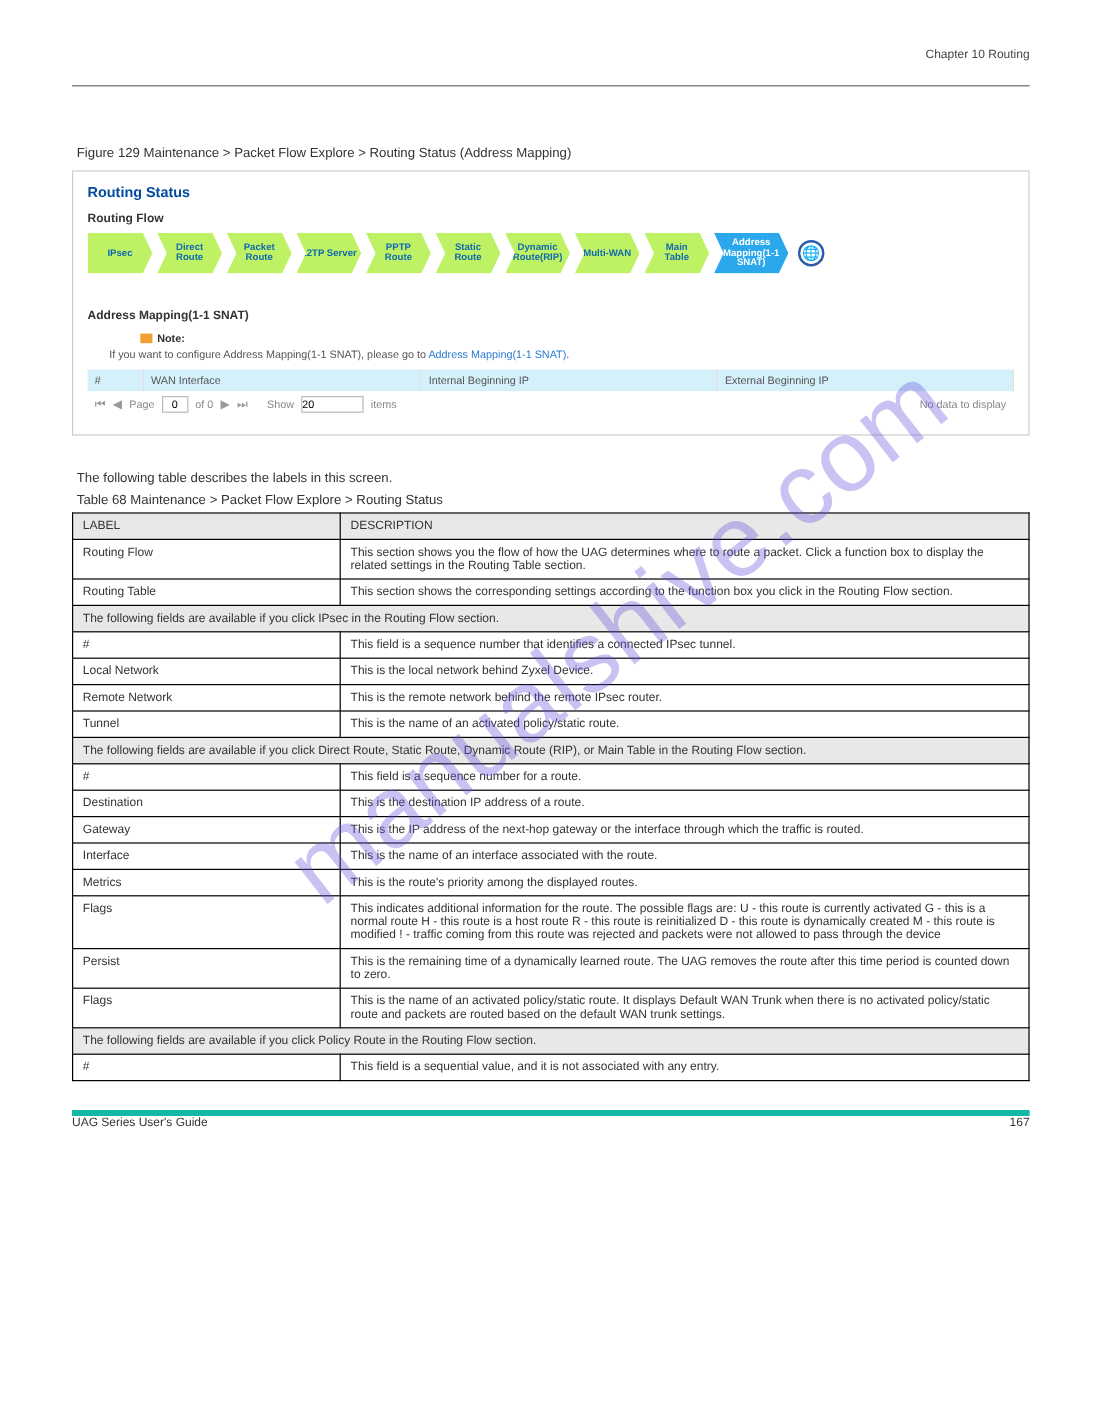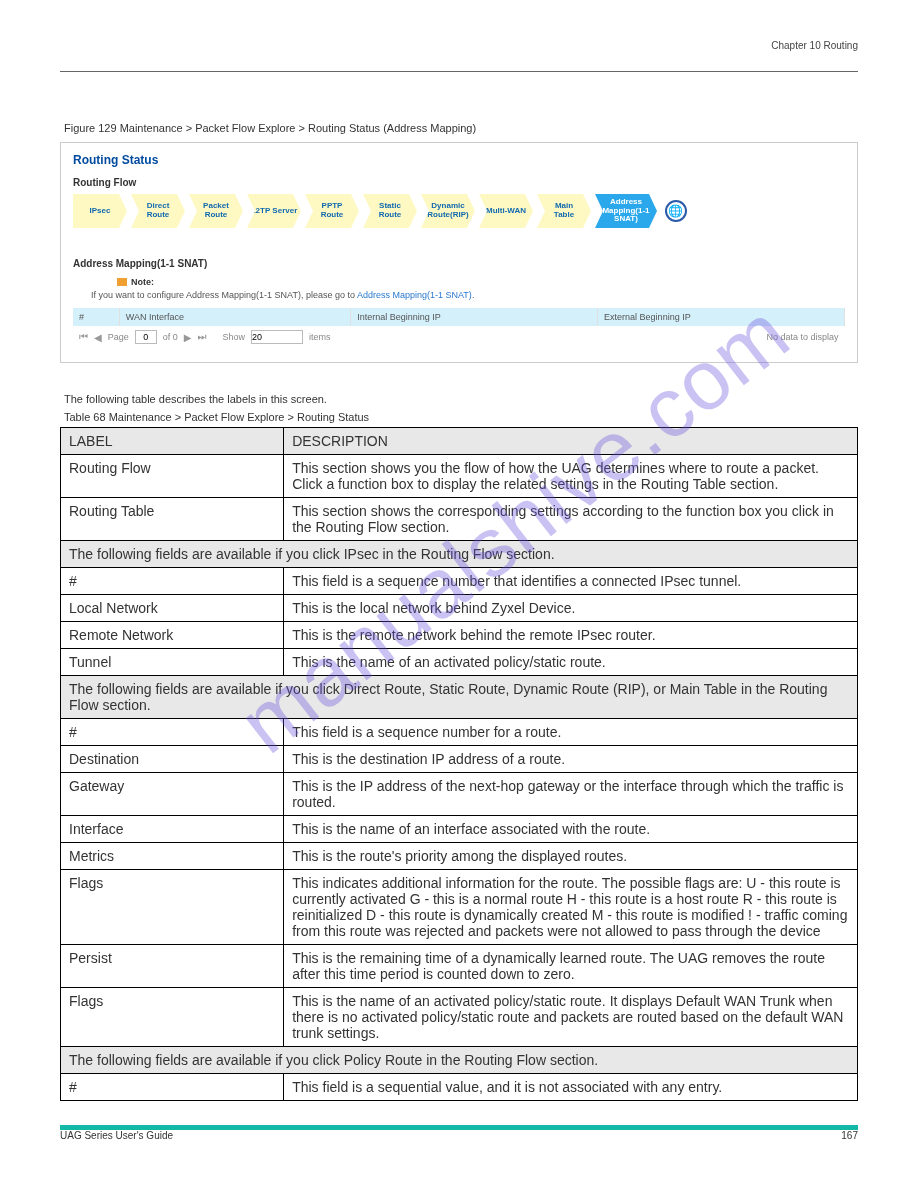--- a/index.html
+++ b/index.html
@@ -19,21 +19,21 @@
     border: 1px solid #ccc;
     background: #fff;
     padding: 10px 12px 14px 12px;
     margin: 0 0 30px 0;
     font-size: 10px;
   }
   .panel-title { color: #004a9f; font-weight: bold; font-size: 12px; margin-bottom: 10px; }
   .subtitle { font-weight: bold; color: #333; font-size: 10px; margin: 4px 0 6px 0; }
   .flow-row { display: flex; align-items: center; gap: 0px; margin-bottom: 30px; flex-wrap:nowrap; }
   .flow-item {
-    background: #fef9c3;
+    background: #bef264;
     color: #1169b0;
     font-size: 8px;
     font-weight: bold;
     text-align: center;
     position: relative;
     height: 34px;
     line-height: 1.1;
     display: flex;
     flex-direction: column;
     justify-content: center;
@@ -76,21 +76,21 @@
   .pager-controls { display: flex; align-items: center; gap: 6px; }
   .pager-btn { color: #999; font-size: 10px; cursor: default; }
   .pager-input { width: 22px; height: 14px; font-size: 9px; text-align: center; border:1px solid #bbb; }
   .show-select { width: 52px; height:14px; font-size:9px; border:1px solid #bbb; }
   .no-data { float: right; color: #888; }
 
   .caption { font-size: 11px; color: #333; margin: 6px 0 4px 4px; }
   .ref-table {
     width: 100%;
     border-collapse: collapse;
-    font-size: 14px;
+    font-size: 10px;
     color: #333;
     padding-left: 48px;
   }
   .ref-table th, .ref-table td {
     border: 1px solid #000;
     padding: 5px 8px;
     text-align: left;
     vertical-align: top;
   }
   .ref-table th { background: #e8e8e8; font-weight: normal; }

